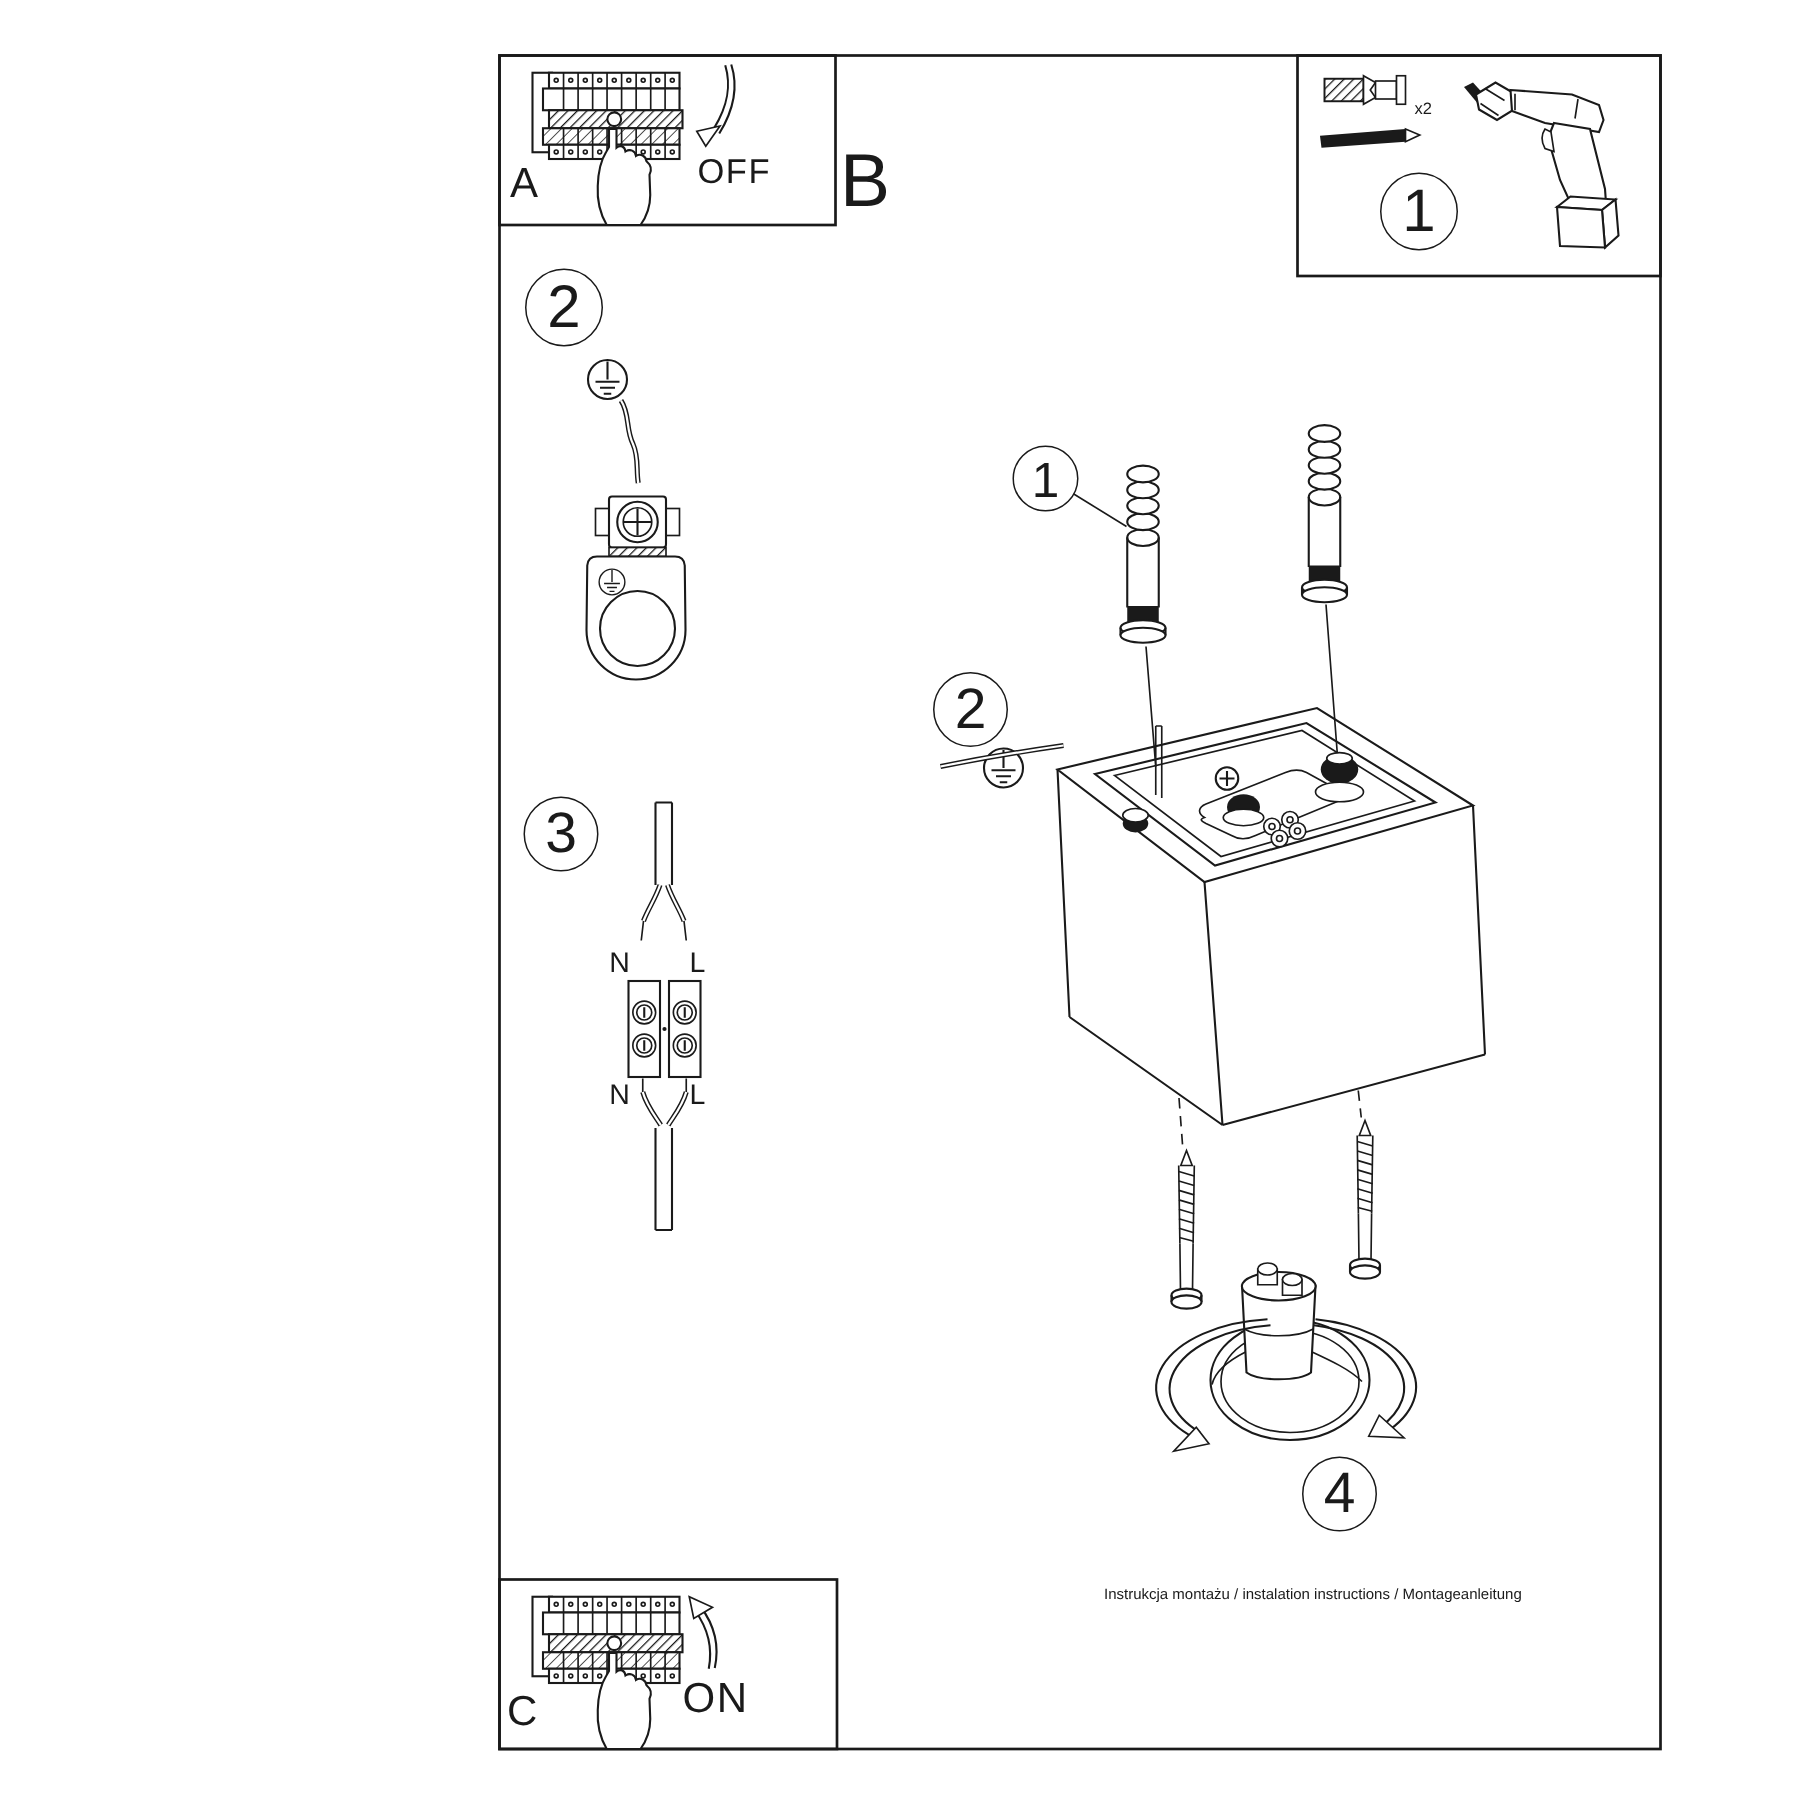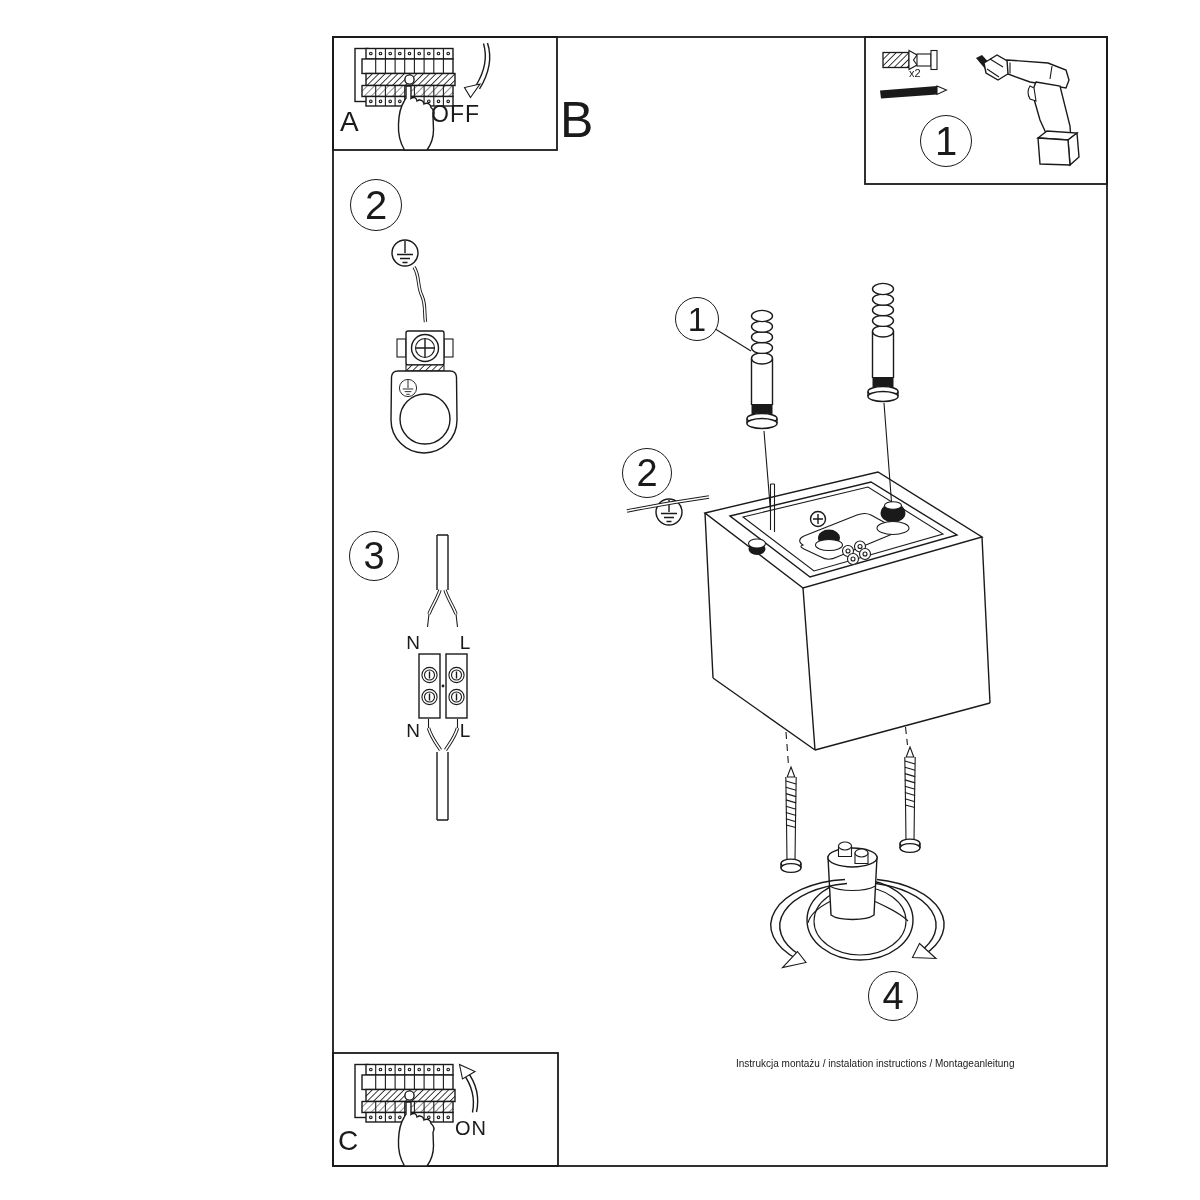--- a/index.html
+++ b/index.html
@@ -260,25 +260,25 @@
     <path class="ln" d="M845,879.5 A82,46 0 0 0 797,959"></path>
     <path class="ln" d="M847,883.5 A78,43 0 0 0 800,955"></path>
     <path class="ln" d="M877,879.5 A82,46 0 0 1 923,955.5"></path>
     <path class="ln" d="M876,883.5 A78,43 0 0 1 920,951.5"></path>
     <path class="fw thin" d="M797.5,951.5 L806,962.5 L782.5,967.5 Z"></path>
     <path class="fw thin" d="M919.5,943.5 L912.5,957.5 L936,958.5 Z"></path>
   </g>
 </svg>
 
 <div class="lbl" style="left:340px;top:108px;font-size:28px">A</div>
-<div class="lbl" style="left:431px;top:103px;font-size:23px;letter-spacing:1px">OFF</div>
+<div class="lbl" style="left:465px;top:103px;font-size:23px;letter-spacing:1px">OFF</div>
 <div class="lbl" style="left:560px;top:95px;font-size:50px">B</div>
-<div class="lbl" style="left:909px;top:68px;font-size:11px">x2</div>
+<div class="lbl" style="left:943px;top:68px;font-size:11px">x2</div>
 <div class="lbl" style="left:338px;top:1127px;font-size:28px">C</div>
-<div class="lbl" style="left:455px;top:1118px;font-size:20px;letter-spacing:1px">ON</div>
+<div class="lbl" style="left:455px;top:1118px;font-size:28px;letter-spacing:1px">ON</div>
 
 <div class="circle-num" style="left:920px;top:115px;width:50px;height:50px;font-size:40px">1</div>
 <div class="circle-num" style="left:350px;top:179px;width:50px;height:50px;font-size:40px">2</div>
 <div class="circle-num" style="left:349px;top:531px;width:48px;height:48px;font-size:38px">3</div>
 <div class="circle-num" style="left:675px;top:297px;width:42px;height:42px;font-size:33px">1</div>
 <div class="circle-num" style="left:622px;top:448px;width:48px;height:48px;font-size:38px">2</div>
 <div class="circle-num" style="left:868px;top:971px;width:48px;height:48px;font-size:38px">4</div>
 
 <div class="lbl ctr" style="left:403px;top:633px;width:20px;font-size:19px">N</div>
 <div class="lbl ctr" style="left:455px;top:633px;width:20px;font-size:19px">L</div>

